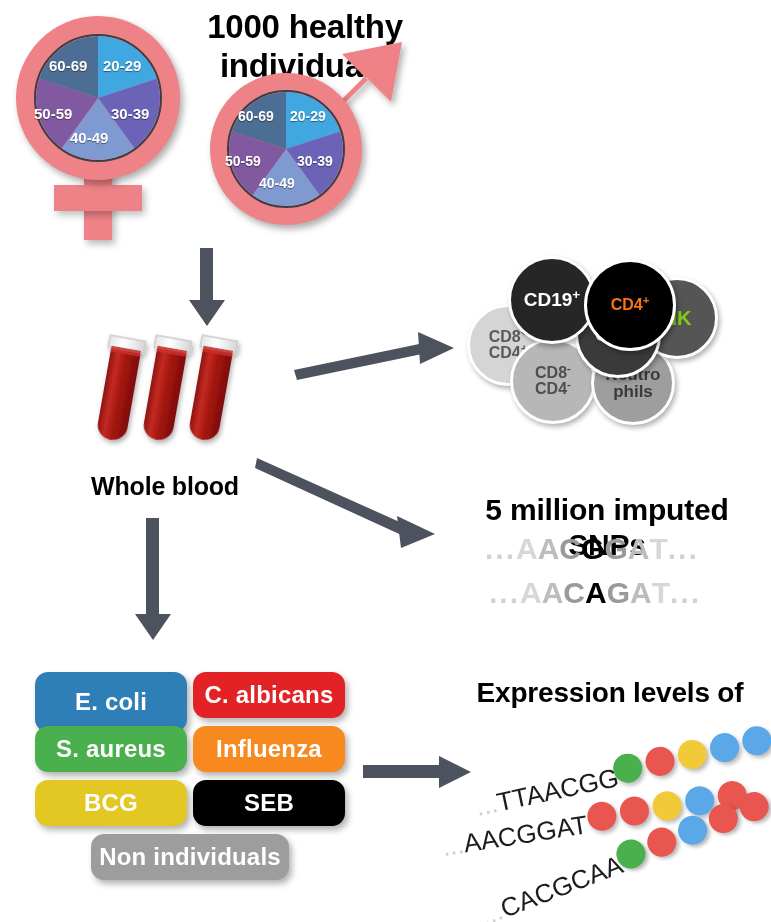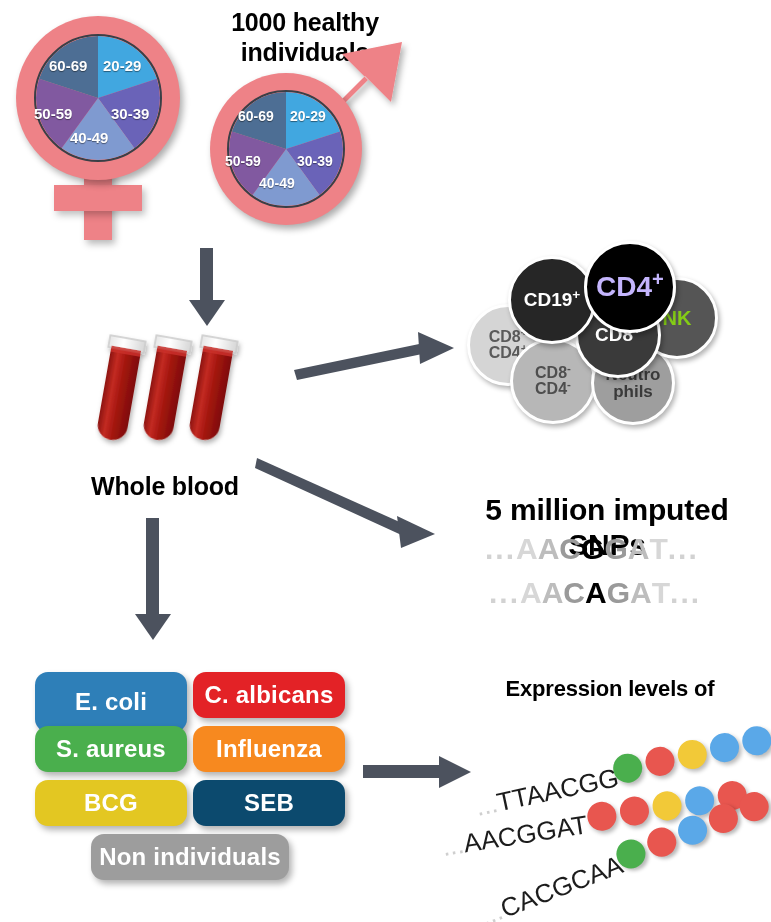--- a/index.html
+++ b/index.html
@@ -103,21 +103,21 @@
   .bead{
     position:absolute;border-radius:50%;
     box-shadow:2px 3px 4px rgba(0,0,0,0.28);
   }
 </style>
 </head>
 <body>
 
 <div id="stage">
 
-  <div class="abs heading" style="left:160px;top:8px;width:290px;font-size:25px;">
+  <div class="abs heading" style="left:160px;top:8px;width:290px;font-size:33px;">
     <div>1000 healthy</div>
     <div>individuals</div>
   </div>
 
   <div class="sym-wrap" style="left:8px;top:10px;width:190px;height:235px;">
 
     <div class="f-stem" style="left:76px;top:140px;width:28px;height:90px;"></div>
     <div class="f-cross" style="left:46px;top:175px;width:88px;height:26px;box-shadow:3px 4px 7px rgba(0,0,0,0.25);"></div>
     <div class="pie-ring" style="left:8px;top:6px;width:164px;height:164px;"></div>
     <div class="pie-disc" style="left:26px;top:24px;width:128px;height:128px;">
@@ -245,21 +245,21 @@
     </div>
     <div class="cell" style="left:176px;top:39px;width:82px;height:82px;background:#555555;color:#84cc16;font-size:20px;z-index:5;">
       <span>NK</span>
     </div>
     <div class="cell" style="left:115px;top:54px;width:86px;height:86px;background:#3a3a3a;color:#ffffff;font-size:19px;z-index:6;">
       <span>CD8<sup>+</sup></span>
     </div>
     <div class="cell" style="left:48px;top:18px;width:88px;height:88px;background:#262626;color:#ffffff;font-size:19px;z-index:7;">
       <span>CD19<sup>+</sup></span>
     </div>
-    <div class="cell" style="left:124px;top:3px;width:92px;height:92px;background:#000000;color:#c4b5fd;font-size:28px;z-index:8;">
+    <div class="cell" style="left:124px;top:21px;width:92px;height:92px;background:#000000;color:#f97316;font-size:16px;z-index:8;">
       <span>CD4<sup>+</sup></span>
     </div>
   </div>
 
   <div class="abs heading" style="left:452px;top:492px;width:310px;font-size:30px;">5 million imputed SNPs</div>
 
   <div class="abs" style="left:485px;top:532px;width:270px;height:100px;">
     <div class="snp-row" style="left:0;top:0;">
       <span class="b-dots">...</span><span class="b-dim1">A</span><span class="b-dim2">A</span><span class="b-dim3">C</span><span class="b-dark">G</span><span class="b-dim3">G</span><span class="b-dim2">A</span><span class="b-dim1">T</span><span class="b-dots">...</span>
     </div>
@@ -277,34 +277,34 @@
     </div>
     <div class="pill" style="left:163px;top:0px;width:152px;height:46px;background:#e32226;">
       <span>C. albicans</span>
     </div>
     <div class="pill" style="left:163px;top:54px;width:152px;height:46px;background:#f7891f;">
       <span>Influenza</span>
     </div>
     <div class="pill" style="left:5px;top:108px;width:152px;height:46px;background:#e3c722;">
       <span>BCG</span>
     </div>
-    <div class="pill" style="left:163px;top:108px;width:152px;height:46px;background:#0c4a6e;">
+    <div class="pill" style="left:163px;top:108px;width:152px;height:46px;background:#000000;">
       <span>SEB</span>
     </div>
     <div class="pill" style="left:61px;top:162px;width:198px;height:46px;background:#9d9d9d;">
       <span>Non individuals</span>
     </div>
   </div>
 
   <svg class="arrow" style="left:363px;top:752px;" width="110" height="40" viewBox="0 0 110 40">
     <rect x="0" y="13" width="82" height="13" fill="#4c525e"></rect>
     <path d="M76,4 L108,20 L76,36 Z" fill="#4c525e"></path>
   </svg>
 
-  <div class="abs heading" style="left:455px;top:676px;width:310px;font-size:22px;">
+  <div class="abs heading" style="left:455px;top:676px;width:310px;font-size:28px;">
     <div>Expression levels of</div>
   </div>
 
   <div class="abs" style="left:455px;top:740px;width:316px;height:180px;">
 
     <div class="strand" style="left:22px;top:52px;transform:rotate(-12deg);width:300px;height:40px;">
       <div class="strand-text" style="left:0;top:0;">
         <span class="lead">...</span><span>TTAACGG</span>
       </div>
       <div class="bead" style="left:142px;top:-6px;width:29px;height:29px;background:#4aaf4d;"></div>

